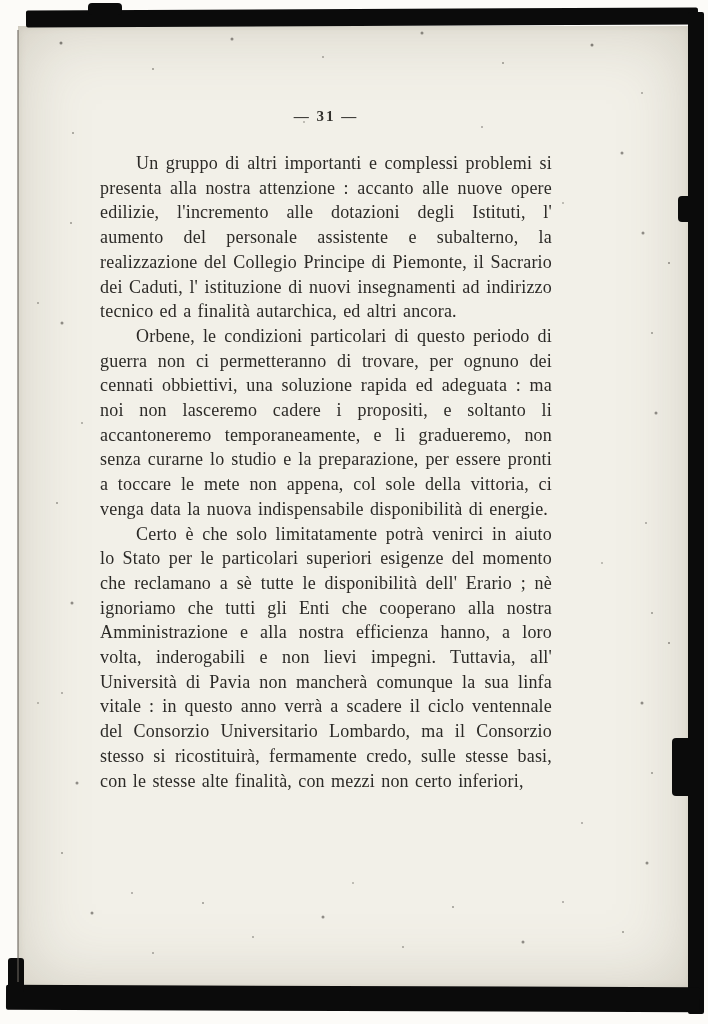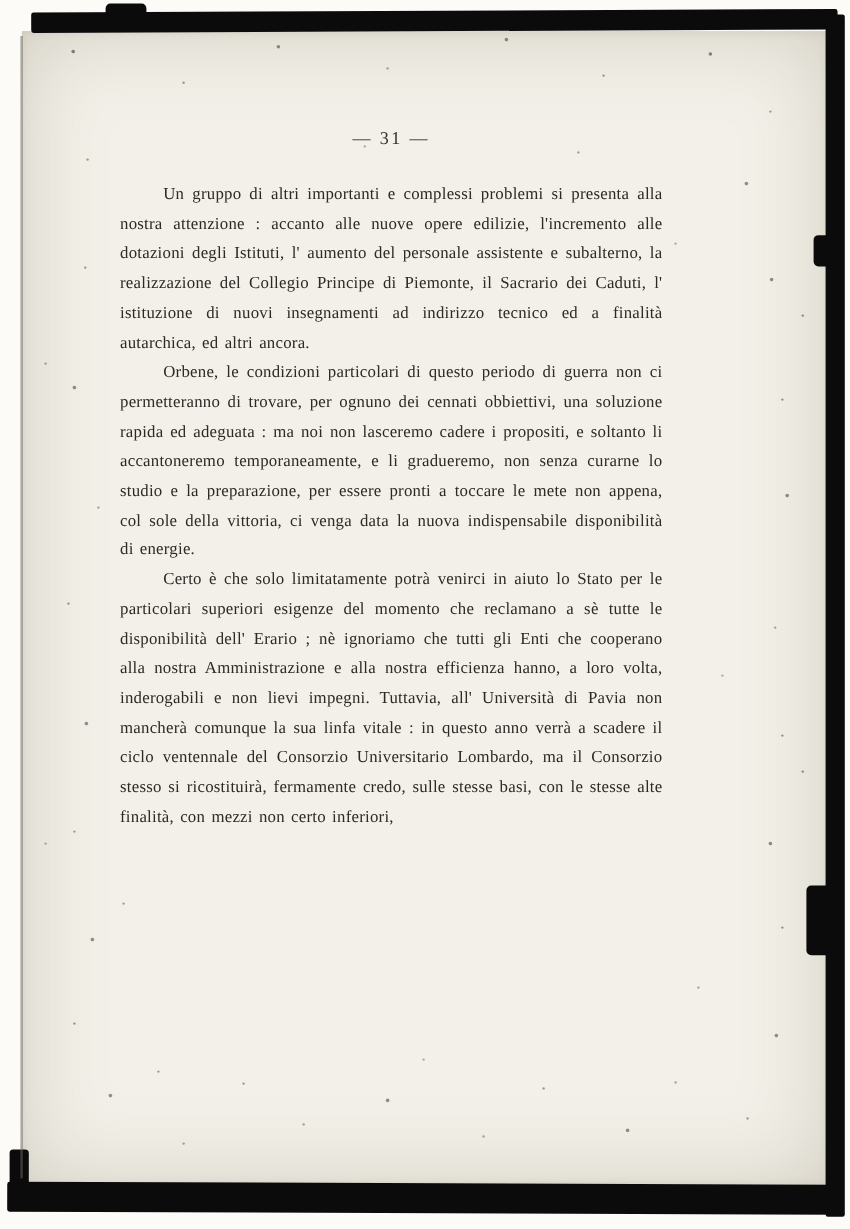--- a/index.html
+++ b/index.html
@@ -125,27 +125,27 @@
     position: absolute;
     left: 100px;
     top: 108px;
     width: 452px;
     color: #2c2a27;
   }
   .page-number {
     text-align: center;
     font-size: 15px;
     letter-spacing: 2px;
-    font-weight: normal;
+    font-weight: bold;
     color: #33312d;
     margin-bottom: 26px;
   }
   .text-block p {
     margin: 0;
-    font-size: 14px;
+    font-size: 18px;
     line-height: 24.7px;
     text-align: justify;
     text-indent: 36px;
     word-spacing: 1.5px;
     letter-spacing: 0.2px;
     font-family: Liberation Serif, serif;
   }
 </style>
 </head>
 <body>

